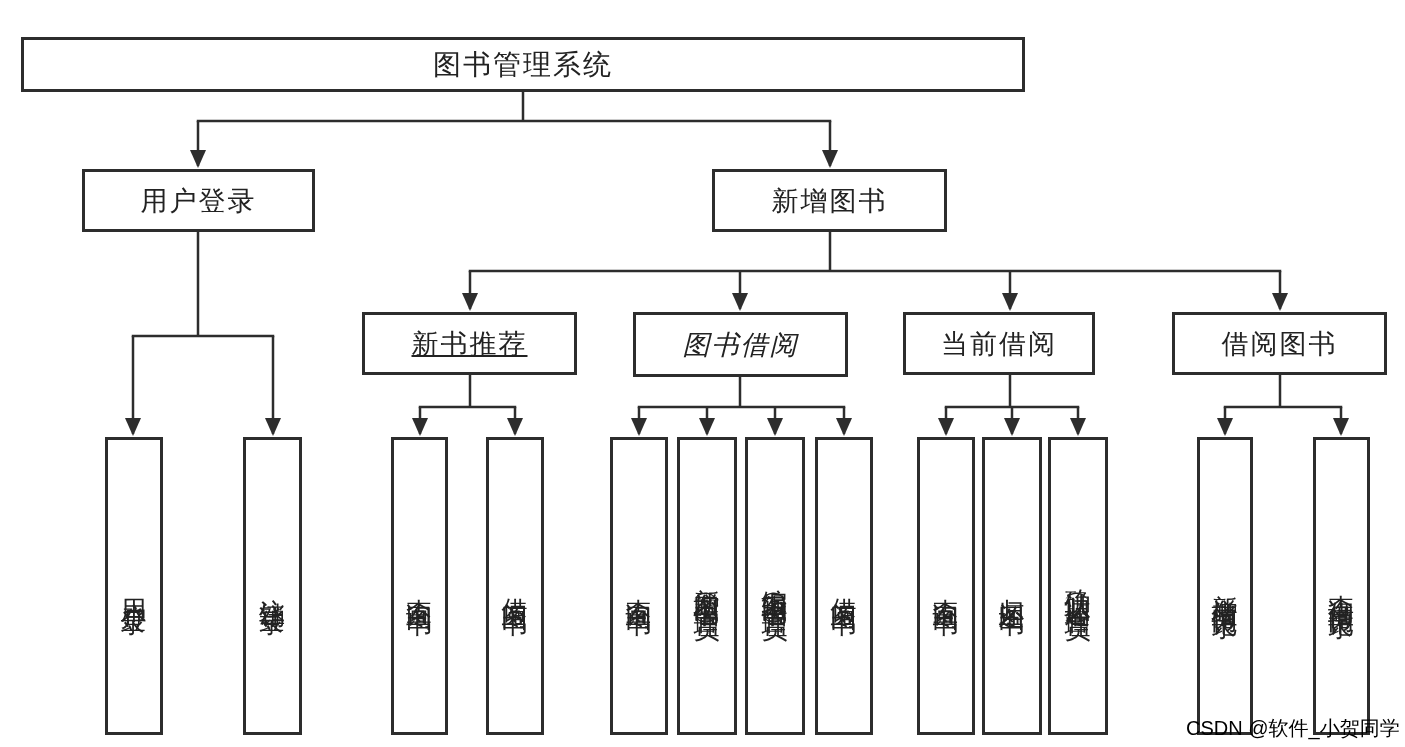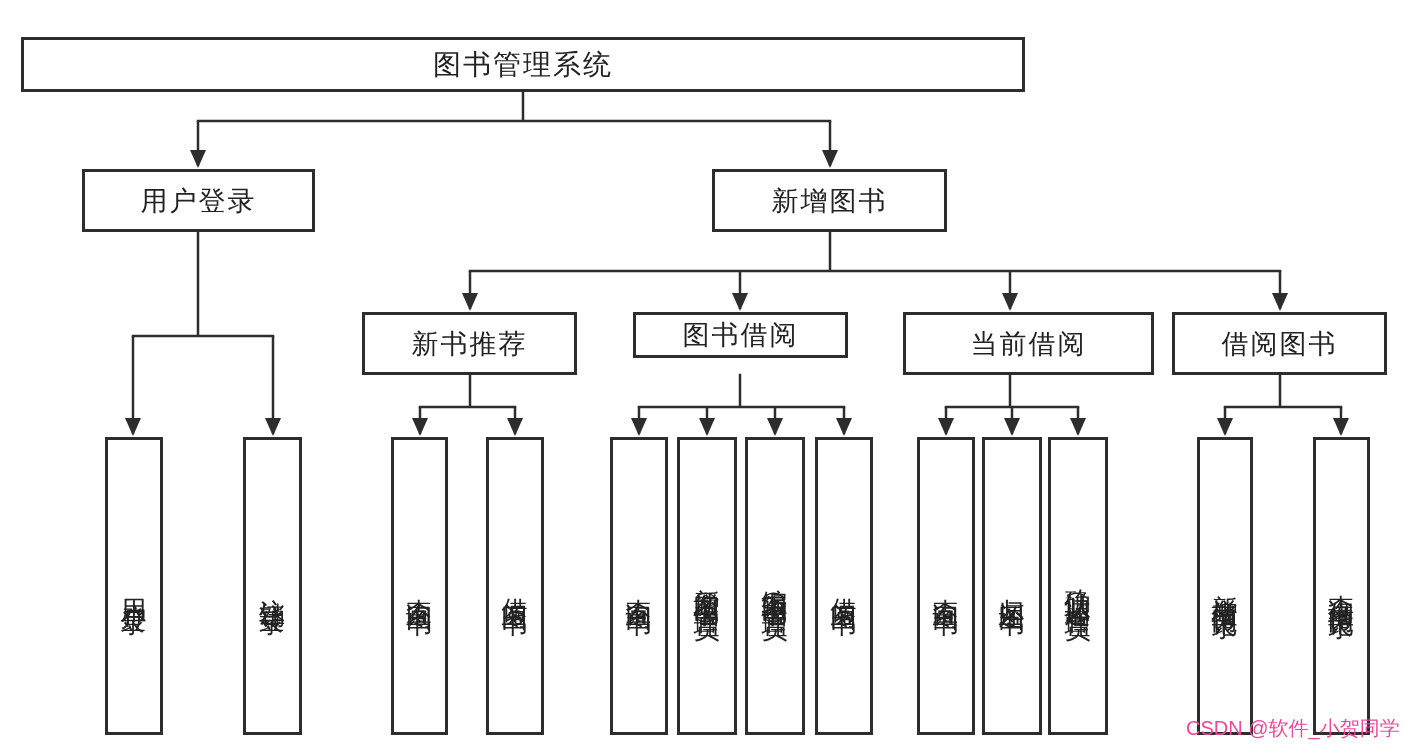--- a/index.html
+++ b/index.html
@@ -35,21 +35,21 @@
     letter-spacing: 4px;
     line-height: 1;
     top: 437px;
     height: 298px;
   }
   #watermark {
     position: absolute;
     left: 1186px;
     top: 715px;
     font-size: 20px;
-    color: #ec4899;
+    color: #000000;
     white-space: nowrap;
     z-index: 5;
   }
 </style>
 </head>
 <body>
 
 <div id="canvas">
 
   <svg id="wires" width="1405" height="747" viewBox="0 0 1405 747">
@@ -106,23 +106,23 @@
       <line x1="1225" y1="407" x2="1225" y2="434" marker-end="url(#arrow)"></line>
       <line x1="1341" y1="407" x2="1341" y2="434" marker-end="url(#arrow)"></line>
     </g>
   </svg>
 
   <div class="box hbox title" style="left:21px; top:13px; width:1004px; height:55px;margin-top:24px;">图书管理系统</div>
 
   <div class="box hbox" style="left:82px; top:169px; width:233px; height:63px;">用户登录</div>
   <div class="box hbox" style="left:712px; top:169px; width:235px; height:63px;">新增图书</div>
 
-  <div class="box hbox" style="left:362px; top:312px; width:215px; height:63px;">新书推荐</div>
-  <div class="box hbox" style="left:633px; top:312px; width:215px; height:46px;">图书借阅</div>
-  <div class="box hbox" style="left:903px; top:312px; width:251px; height:63px;">当前借阅</div>
+  <div class="box hbox" style="left:362px; top:312px; width:215px; height:63px;text-decoration:underline;">新书推荐</div>
+  <div class="box hbox" style="left:633px; top:312px; width:215px; height:65px;font-style:italic;">图书借阅</div>
+  <div class="box hbox" style="left:903px; top:312px; width:192px; height:63px;">当前借阅</div>
   <div class="box hbox" style="left:1172px; top:312px; width:215px; height:63px;">借阅图书</div>
 
   <div class="box vbox" style="left:105px; width:58px;">用户登录</div>
   <div class="box vbox" style="left:243px; width:59px;">注销登录</div>
 
   <div class="box vbox" style="left:391px; width:57px;">查询图书</div>
   <div class="box vbox" style="left:486px; width:58px;">借阅图书</div>
 
   <div class="box vbox" style="left:610px; width:58px;">查询图书</div>
   <div class="box vbox" style="left:677px; width:60px;">新增图书（管理员）</div>

